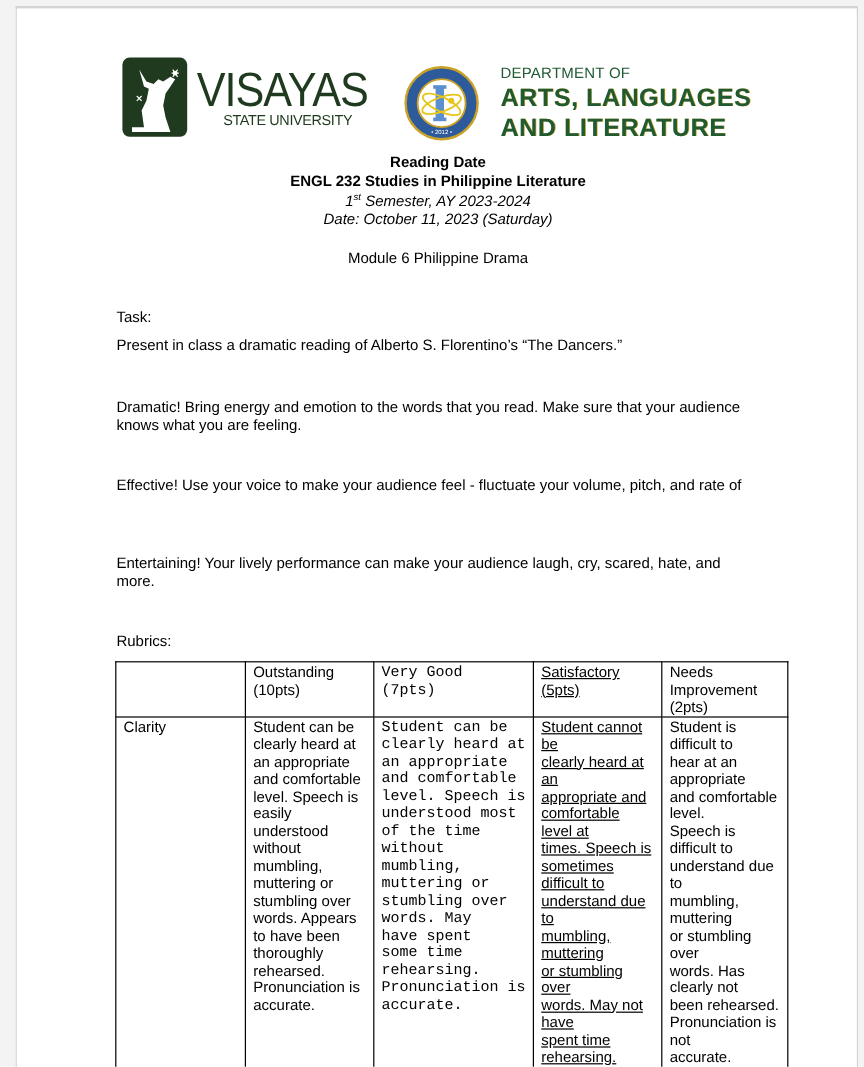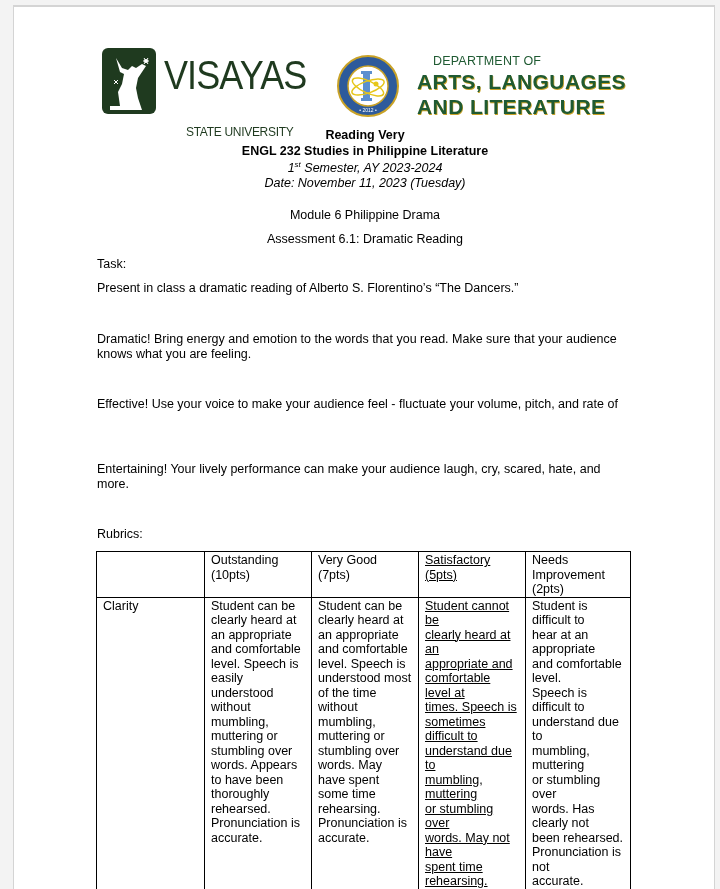--- a/index.html
+++ b/index.html
@@ -24,46 +24,46 @@
     left: 88px; top: 41px; width: 54px; height: 66px;
     background: #1f3a1f; border-radius: 6px;
   }
   .vsu-mark svg { width: 100%; height: 100%; display: block; }
   .vsu-word {
     left: 150px; top: 48px; font-size: 40px; letter-spacing: -1px;
     color: #1f3a1f; line-height: 40px; font-weight: normal;
     transform: scaleX(0.9); transform-origin: left top;
   }
   .vsu-sub {
-    left: 172px; top: 86px; font-size: 12px; color: #1f3a1f; letter-spacing: -0.3px; margin-top: 32px;
+    left: 172px; top: 86px; font-size: 12px; color: #1f3a1f; letter-spacing: -0.3px;
   }
   .cas-seal { left: 322px; top: 47px; width: 64px; height: 64px; }
   .dept-of {
-    left: 403px; top: 47px; font-size: 12.5px; color: #1f5a32; letter-spacing: 0.2px; margin-left: 16px;
+    left: 403px; top: 47px; font-size: 12.5px; color: #1f5a32; letter-spacing: 0.2px;
   }
   .dept-name {
     left: 403px; top: 62px; font-size: 21px; font-weight: bold; color: #1f5a32;
     line-height: 25px; letter-spacing: 0.4px;
     text-shadow: 0.6px 0.6px 0 #c9a227;
   }
   
   .center { left: 0; width: 702px; text-align: center; font-size: 12.5px; }
   .t-bold { font-weight: bold; }
   .t-ital { font-style: italic; }
   sup { font-size: 8px; vertical-align: 5px; }
   .body-text { left: 83px; width: 540px; font-size: 12.5px; line-height: 15px; }
   
   table.rubric {
     position: absolute; left: 82px; top: 544px;
     border-collapse: collapse; font-size: 12.5px; line-height: 14.5px;
   }
   table.rubric td {
     border: 1px solid #000; vertical-align: top; padding: 1px 6px 0 6px;
   }
-  .c0 { width: 95px; } .c1 { width: 94px; margin-left: 24px; } .c2 { width: 94px; } .c3 { width: 94px; text-decoration: underline; } .c4 { width: 92px; }
+  .c0 { width: 95px; } .c1 { width: 94px; margin-left: 24px; } .c2 { width: 94px; font-family: Liberation Mono, monospace; } .c3 { width: 94px; text-decoration: underline; } .c4 { width: 92px; }
   .cell-lines span { display: block; white-space: nowrap; }
 </style>
 </head>
 <body>
 
 <div class="page">
 
   <div class="abs vsu-mark">
     <svg viewBox="0 0 54 66">
       <path d="M14 10 L18 24 L22 26 L20 36 L16 44 L18 58 L8 58 L8 62 L40 62 L36 50 L34 40 L36 30 L40 24 L44 18 L40 16 L34 20 L30 18 L26 22 L20 20 Z" fill="#fff"></path>
@@ -88,26 +88,25 @@
       <text x="32" y="58" font-size="5" fill="#fff" text-anchor="middle" font-family="Liberation Sans, sans-serif">• 2012 •</text>
     </svg>
   </div>
 
   <div class="abs dept-of">DEPARTMENT OF</div>
   <div class="abs dept-name">
     <div>ARTS, LANGUAGES</div>
     <div>AND LITERATURE</div>
   </div>
 
-  <div class="abs center t-bold" style="top:121px">Reading Very</div>
+  <div class="abs center t-bold" style="top:121px">Reading Date</div>
   <div class="abs center t-bold" style="top:137px">ENGL 232 Studies in Philippine Literature</div>
   <div class="abs center t-ital" style="top:153px"><span>1</span><sup>st</sup><span> Semester, AY 2023-2024</span></div>
-  <div class="abs center t-ital" style="top:169px">Date: November 11, 2023 (Tuesday)</div>
+  <div class="abs center t-ital" style="top:169px">Date: October 11, 2023 (Saturday)</div>
   <div class="abs center" style="top:201px">Module 6 Philippine Drama</div>
-  <div class="abs center" style="top:225px">Assessment 6.1: Dramatic Reading</div>
 
   <div class="abs body-text" style="top:274px">Present in class a dramatic reading of Alberto S. Florentino’s “The Dancers.”</div>
   <div class="abs body-text" style="top:250px">Task:</div>
 
   <div class="abs body-text" style="top:325px">
     <div>Dramatic! Bring energy and emotion to the words that you read. Make sure that your audience</div>
     <div>knows what you are feeling.</div>
   </div>
 
   <div class="abs body-text" style="top:390px">

